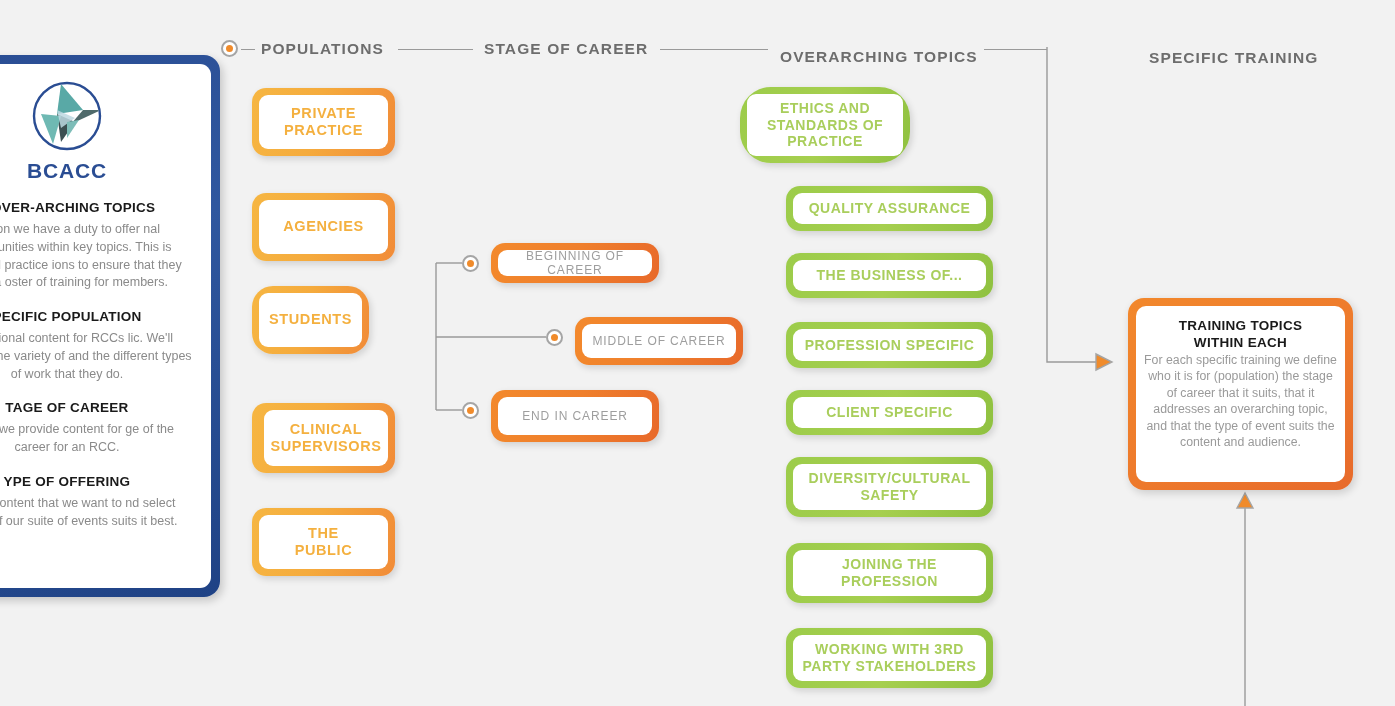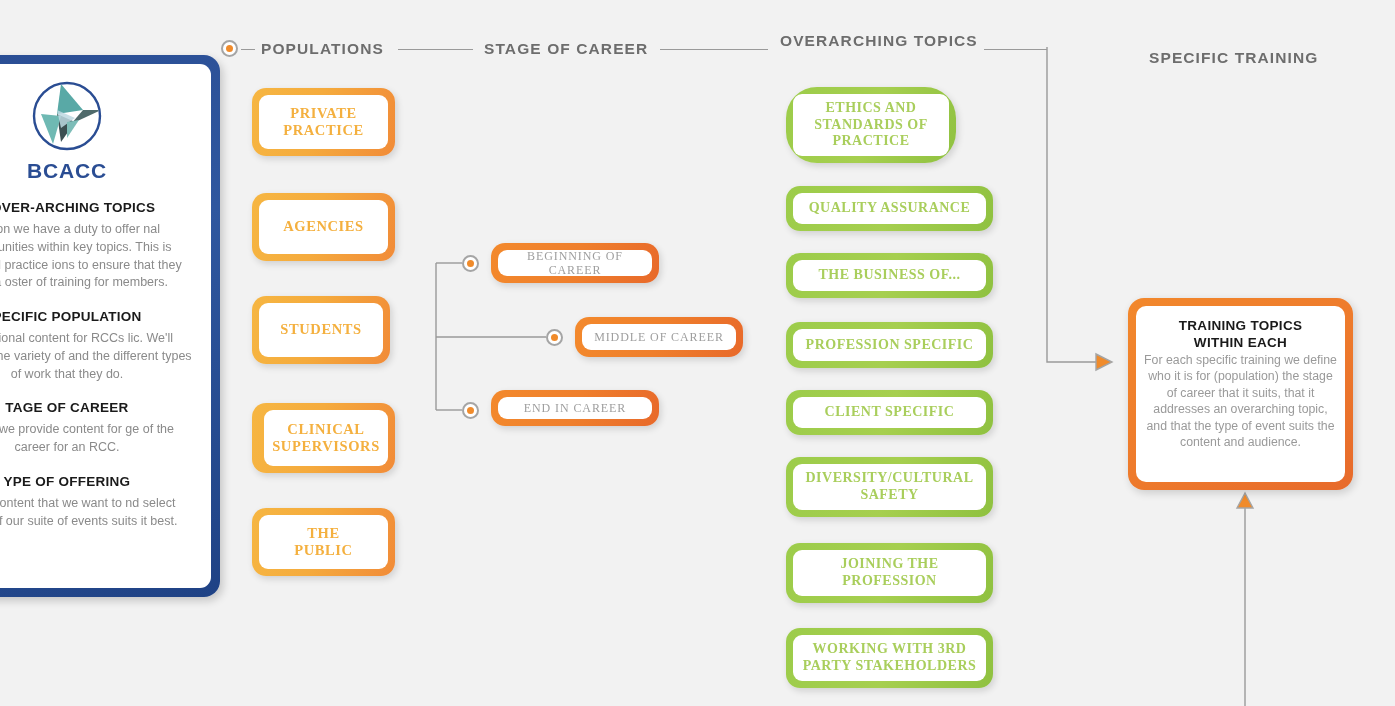--- a/index.html
+++ b/index.html
@@ -66,21 +66,20 @@
     padding: 7px;
     box-shadow: 2px 3px 7px rgba(0,0,0,0.14);
   }
   .pill > .pill-in {
     width: 100%; height: 100%;
     background: #fff;
     border-radius: 9px;
     display: flex; align-items: center; justify-content: center;
     text-align: center;
     padding: 2px 6px;
-    font-family: Liberation Serif, serif;
   }
   .pill.orange { background: linear-gradient(105deg,#f6b642 0%, #f5ab3d 45%, #f18b38 100%); }
   .pill.orange .lbl {
     color: #f4b03f; font-weight: bold; font-size: 14.5px;
     letter-spacing: .6px; line-height: 1.18;
   }
   .pill.green { background: linear-gradient(110deg,#9ccc4a 0%, #a6cf4f 50%, #8fc140 100%); }
   .pill.green .lbl {
     color: #a9ce5c; font-weight: bold; font-size: 14px;
     letter-spacing: .5px; line-height: 1.2;
@@ -178,36 +177,36 @@
   </div>
 
   <div class="head-dot" style="left:221px; top:40px;">
       <i></i>
     </div>
   <div class="head-rule" style="left:241px; top:49px; width:14px;"></div>
   <div class="col-head" style="left:261px; top:40px;">POPULATIONS</div>
   <div class="head-rule" style="left:398px; top:49px; width:75px;"></div>
   <div class="col-head" style="left:484px; top:40px;">STAGE OF CAREER</div>
   <div class="head-rule" style="left:660px; top:49px; width:108px;"></div>
-  <div class="col-head" style="left:780px; top:32px;">OVERARCHING TOPICS</div>
+  <div class="col-head" style="left:780px; top:48px;">OVERARCHING TOPICS</div>
   <div class="head-rule" style="left:984px; top:49px; width:63px;"></div>
   <div class="col-head" style="left:1149px; top:49px;">SPECIFIC TRAINING</div>
 
   <div class="pill orange" style="left:252px; top:88px; width:143px; height:68px;">
     <div class="pill-in">
         <span class="lbl" style="white-space: pre-line;">PRIVATE
 PRACTICE</span>
       </div>
   </div>
   <div class="pill orange" style="left:252px; top:193px; width:143px; height:68px;">
     <div class="pill-in">
         <span class="lbl">AGENCIES</span>
       </div>
   </div>
-  <div class="pill orange" style="left:252px; top:296px; width:138px; height:68px;">
+  <div class="pill orange" style="left:252px; top:286px; width:117px; height:68px;border-radius:21px;">
     <div class="pill-in">
         <span class="lbl">STUDENTS</span>
       </div>
   </div>
   <div class="pill orange" style="left:252px; top:403px; width:143px; height:70px;padding-left:12px;">
     <div class="pill-in">
         <span class="lbl" style="white-space: pre-line;">CLINICAL
 SUPERVISORS</span>
       </div>
   </div>
@@ -223,36 +222,36 @@
     </div>
   <div class="pill deep-orange" style="left:491px; top:243px; width:168px; height:40px;">
     <div class="pill-in">
         <span class="lbl">BEGINNING OF CAREER</span>
       </div>
   </div>
 
   <div class="node-dot" style="left:546px; top:329px;">
       <i></i>
     </div>
-  <div class="pill deep-orange" style="left:575px; top:317px; width:168px; height:40px;">
+  <div class="pill deep-orange" style="left:575px; top:317px; width:168px; height:48px;">
     <div class="pill-in">
         <span class="lbl">MIDDLE OF CAREER</span>
       </div>
   </div>
 
   <div class="node-dot" style="left:462px; top:402px;">
       <i></i>
     </div>
-  <div class="pill deep-orange" style="left:491px; top:390px; width:168px; height:36px;">
+  <div class="pill deep-orange" style="left:491px; top:390px; width:168px; height:52px;">
     <div class="pill-in">
         <span class="lbl">END IN CAREER</span>
       </div>
   </div>
 
-  <div class="pill green" style="left:786px; top:87px; width:170px; height:76px;border-radius:31px;">
+  <div class="pill green" style="left:740px; top:87px; width:170px; height:76px;border-radius:31px;">
     <div class="pill-in">
         <span class="lbl" style="white-space: pre-line;">ETHICS AND
 STANDARDS OF
 PRACTICE</span>
       </div>
   </div>
   <div class="pill green" style="left:786px; top:253px; width:207px; height:45px;">
     <div class="pill-in">
         <span class="lbl">THE BUSINESS OF...</span>
       </div>

